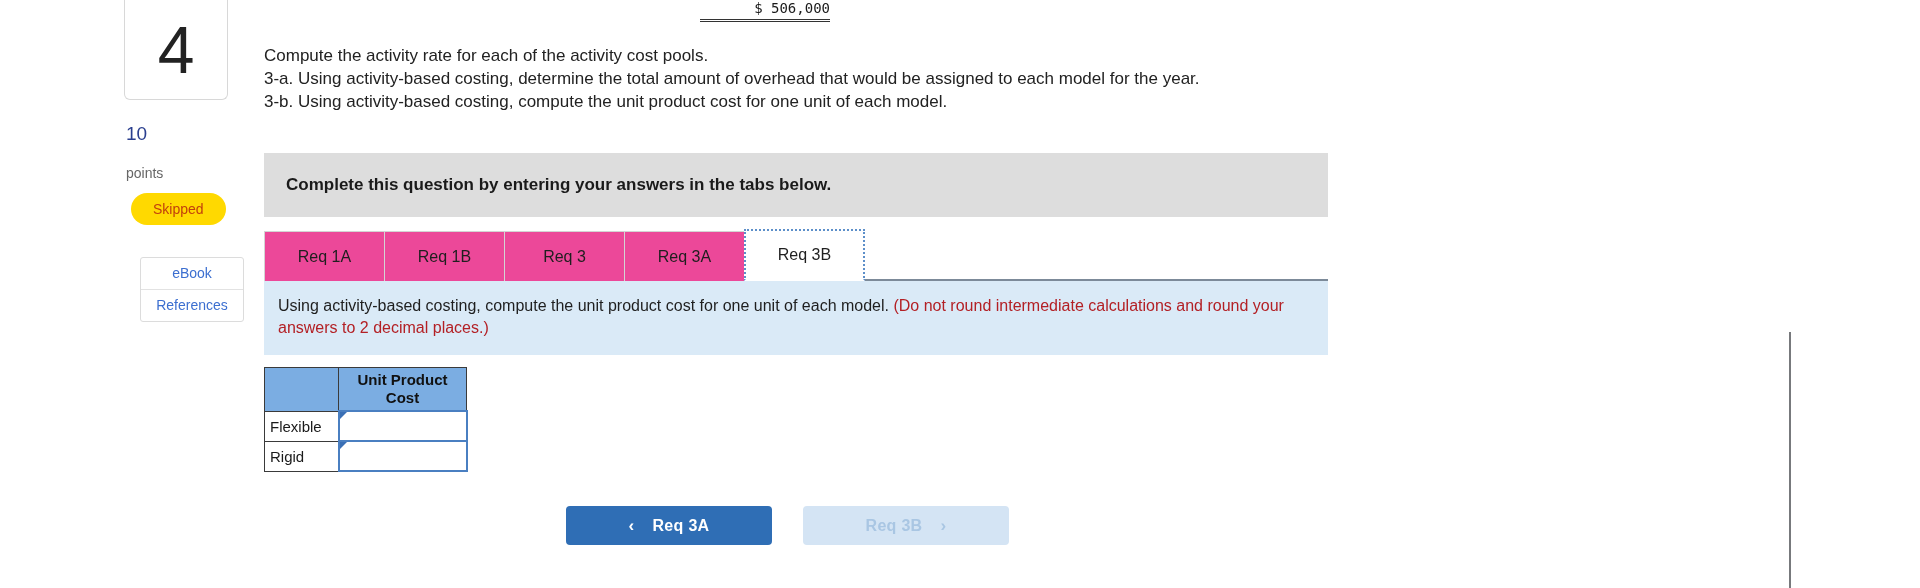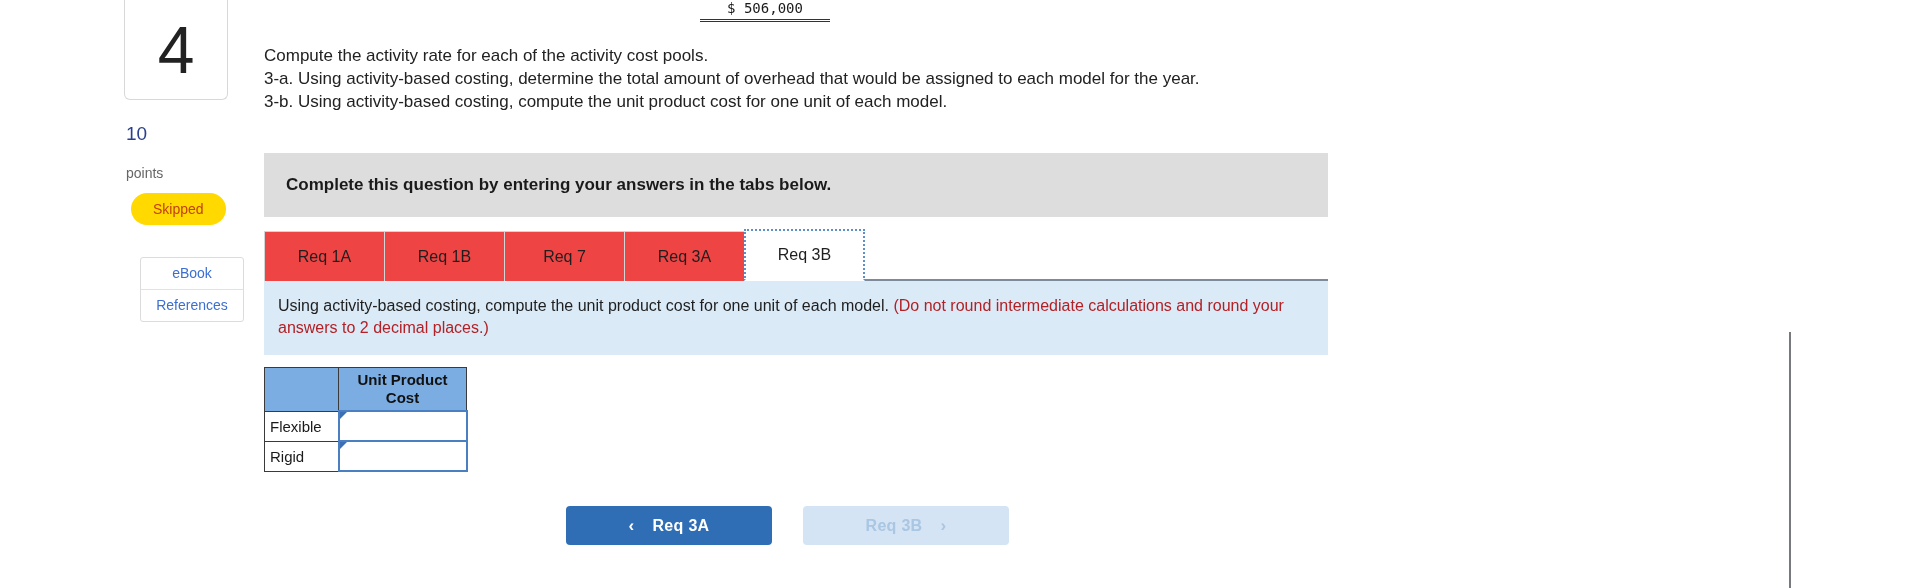--- a/index.html
+++ b/index.html
@@ -85,21 +85,21 @@
   .ref-btn + .ref-btn {
     border-top: 1px solid #e2e2e2;
   }
 
   
   .residual-amount {
     position: absolute;
     left: 700px;
     top: 0px;
     width: 130px;
-    text-align: center;
+    text-align: right;
     font-family: "DejaVu Sans Mono", monospace;
     font-size: 14px;
     color: #1a1a1a;
     border-bottom: 3px double #333333;
     padding-bottom: 3px;
   }
 
   
   .main {
     position: absolute;
@@ -136,21 +136,21 @@
     box-sizing: border-box;
   }
   .tabs-inner {
     display: flex;
     align-items: flex-end;
     height: 52px;
   }
   .tab {
     width: 121px;
     height: 50px;
-    background: #ef4444;
+    background: #ec4899;
     border: 1px solid #d4d4d4;
     border-bottom: none;
     margin-right: -1px;
     display: flex;
     align-items: center;
     justify-content: center;
     font-size: 16px;
     color: #1f1f1f;
     box-sizing: border-box;
   }
@@ -302,21 +302,21 @@
   </div>
 
   <div class="answer-panel">
 
     <div class="panel-head">Complete this question by entering your answers in the tabs below.</div>
 
     <div class="tabs-row">
       <div class="tabs-inner">
         <div class="tab">Req 1A</div>
         <div class="tab">Req 1B</div>
-        <div class="tab">Req 7</div>
+        <div class="tab">Req 3</div>
         <div class="tab">Req 3A</div>
         <div class="tab active">Req 3B</div>
       </div>
     </div>
 
     <div class="instr-box">
       <span>Using activity-based costing, compute the unit product cost for one unit of each model. </span><span class="instr-red">(Do not round intermediate calculations and round your answers to 2 decimal places.)</span>
     </div>
 
     <table class="ans-table">

